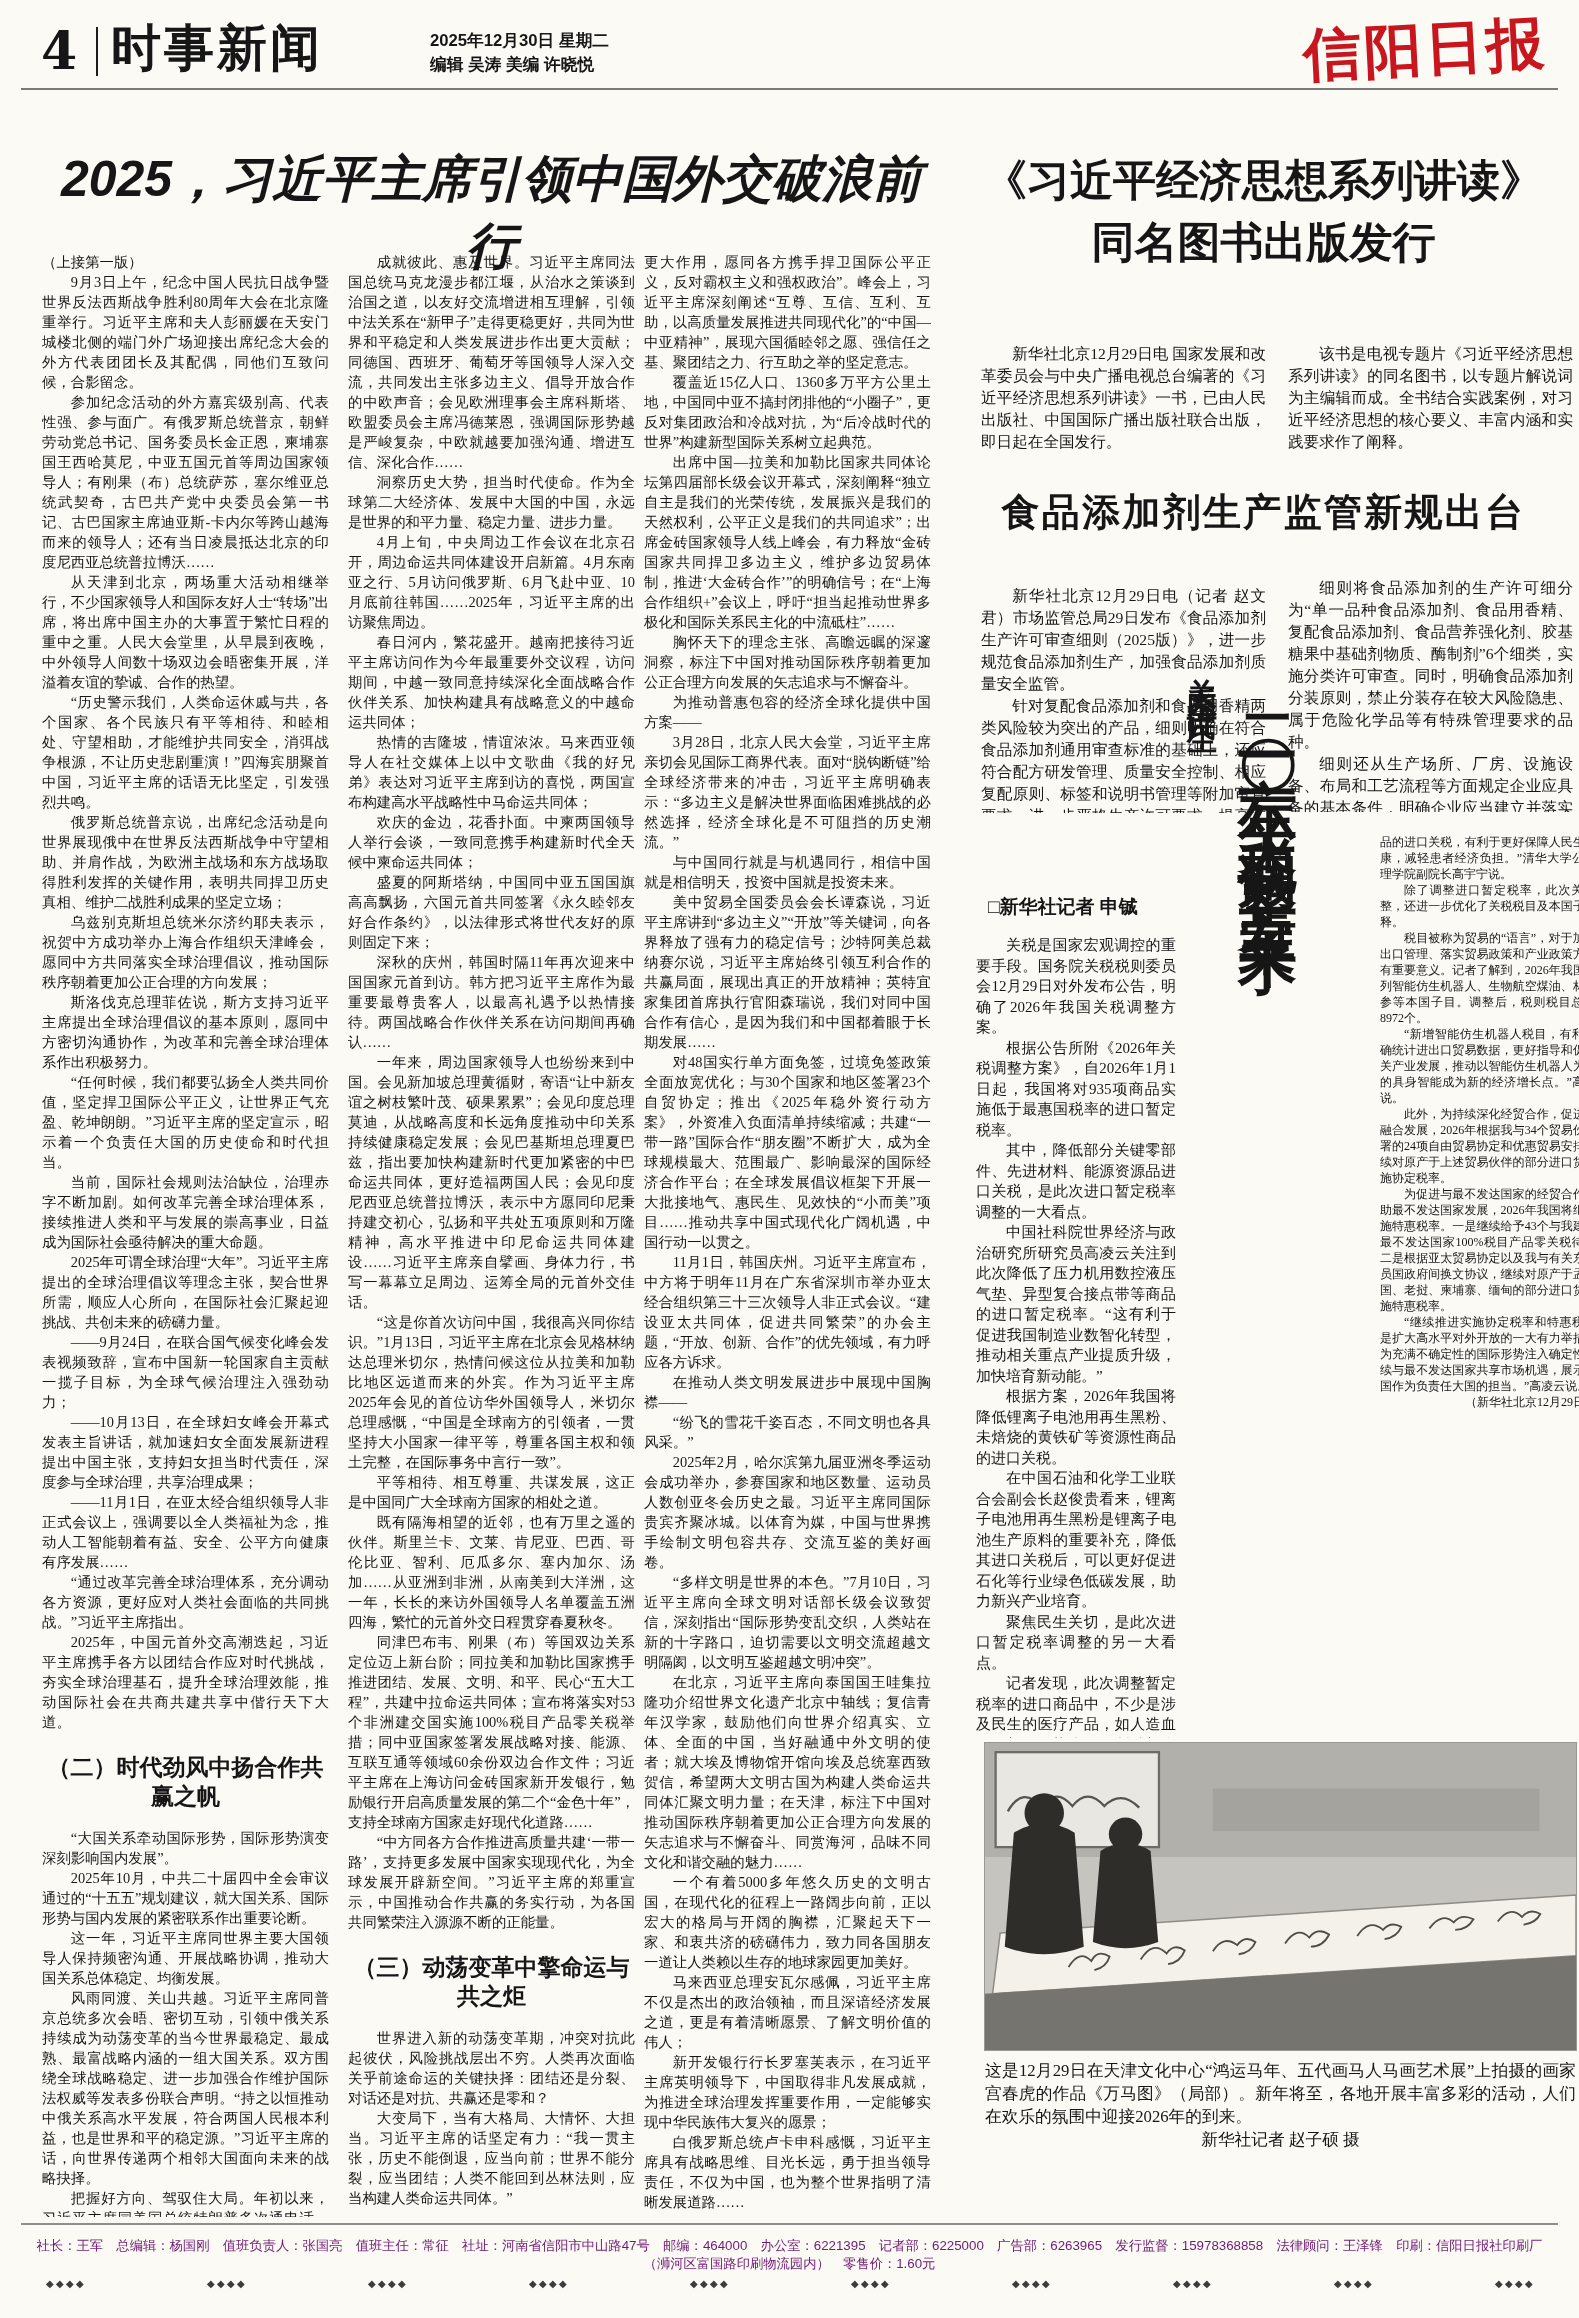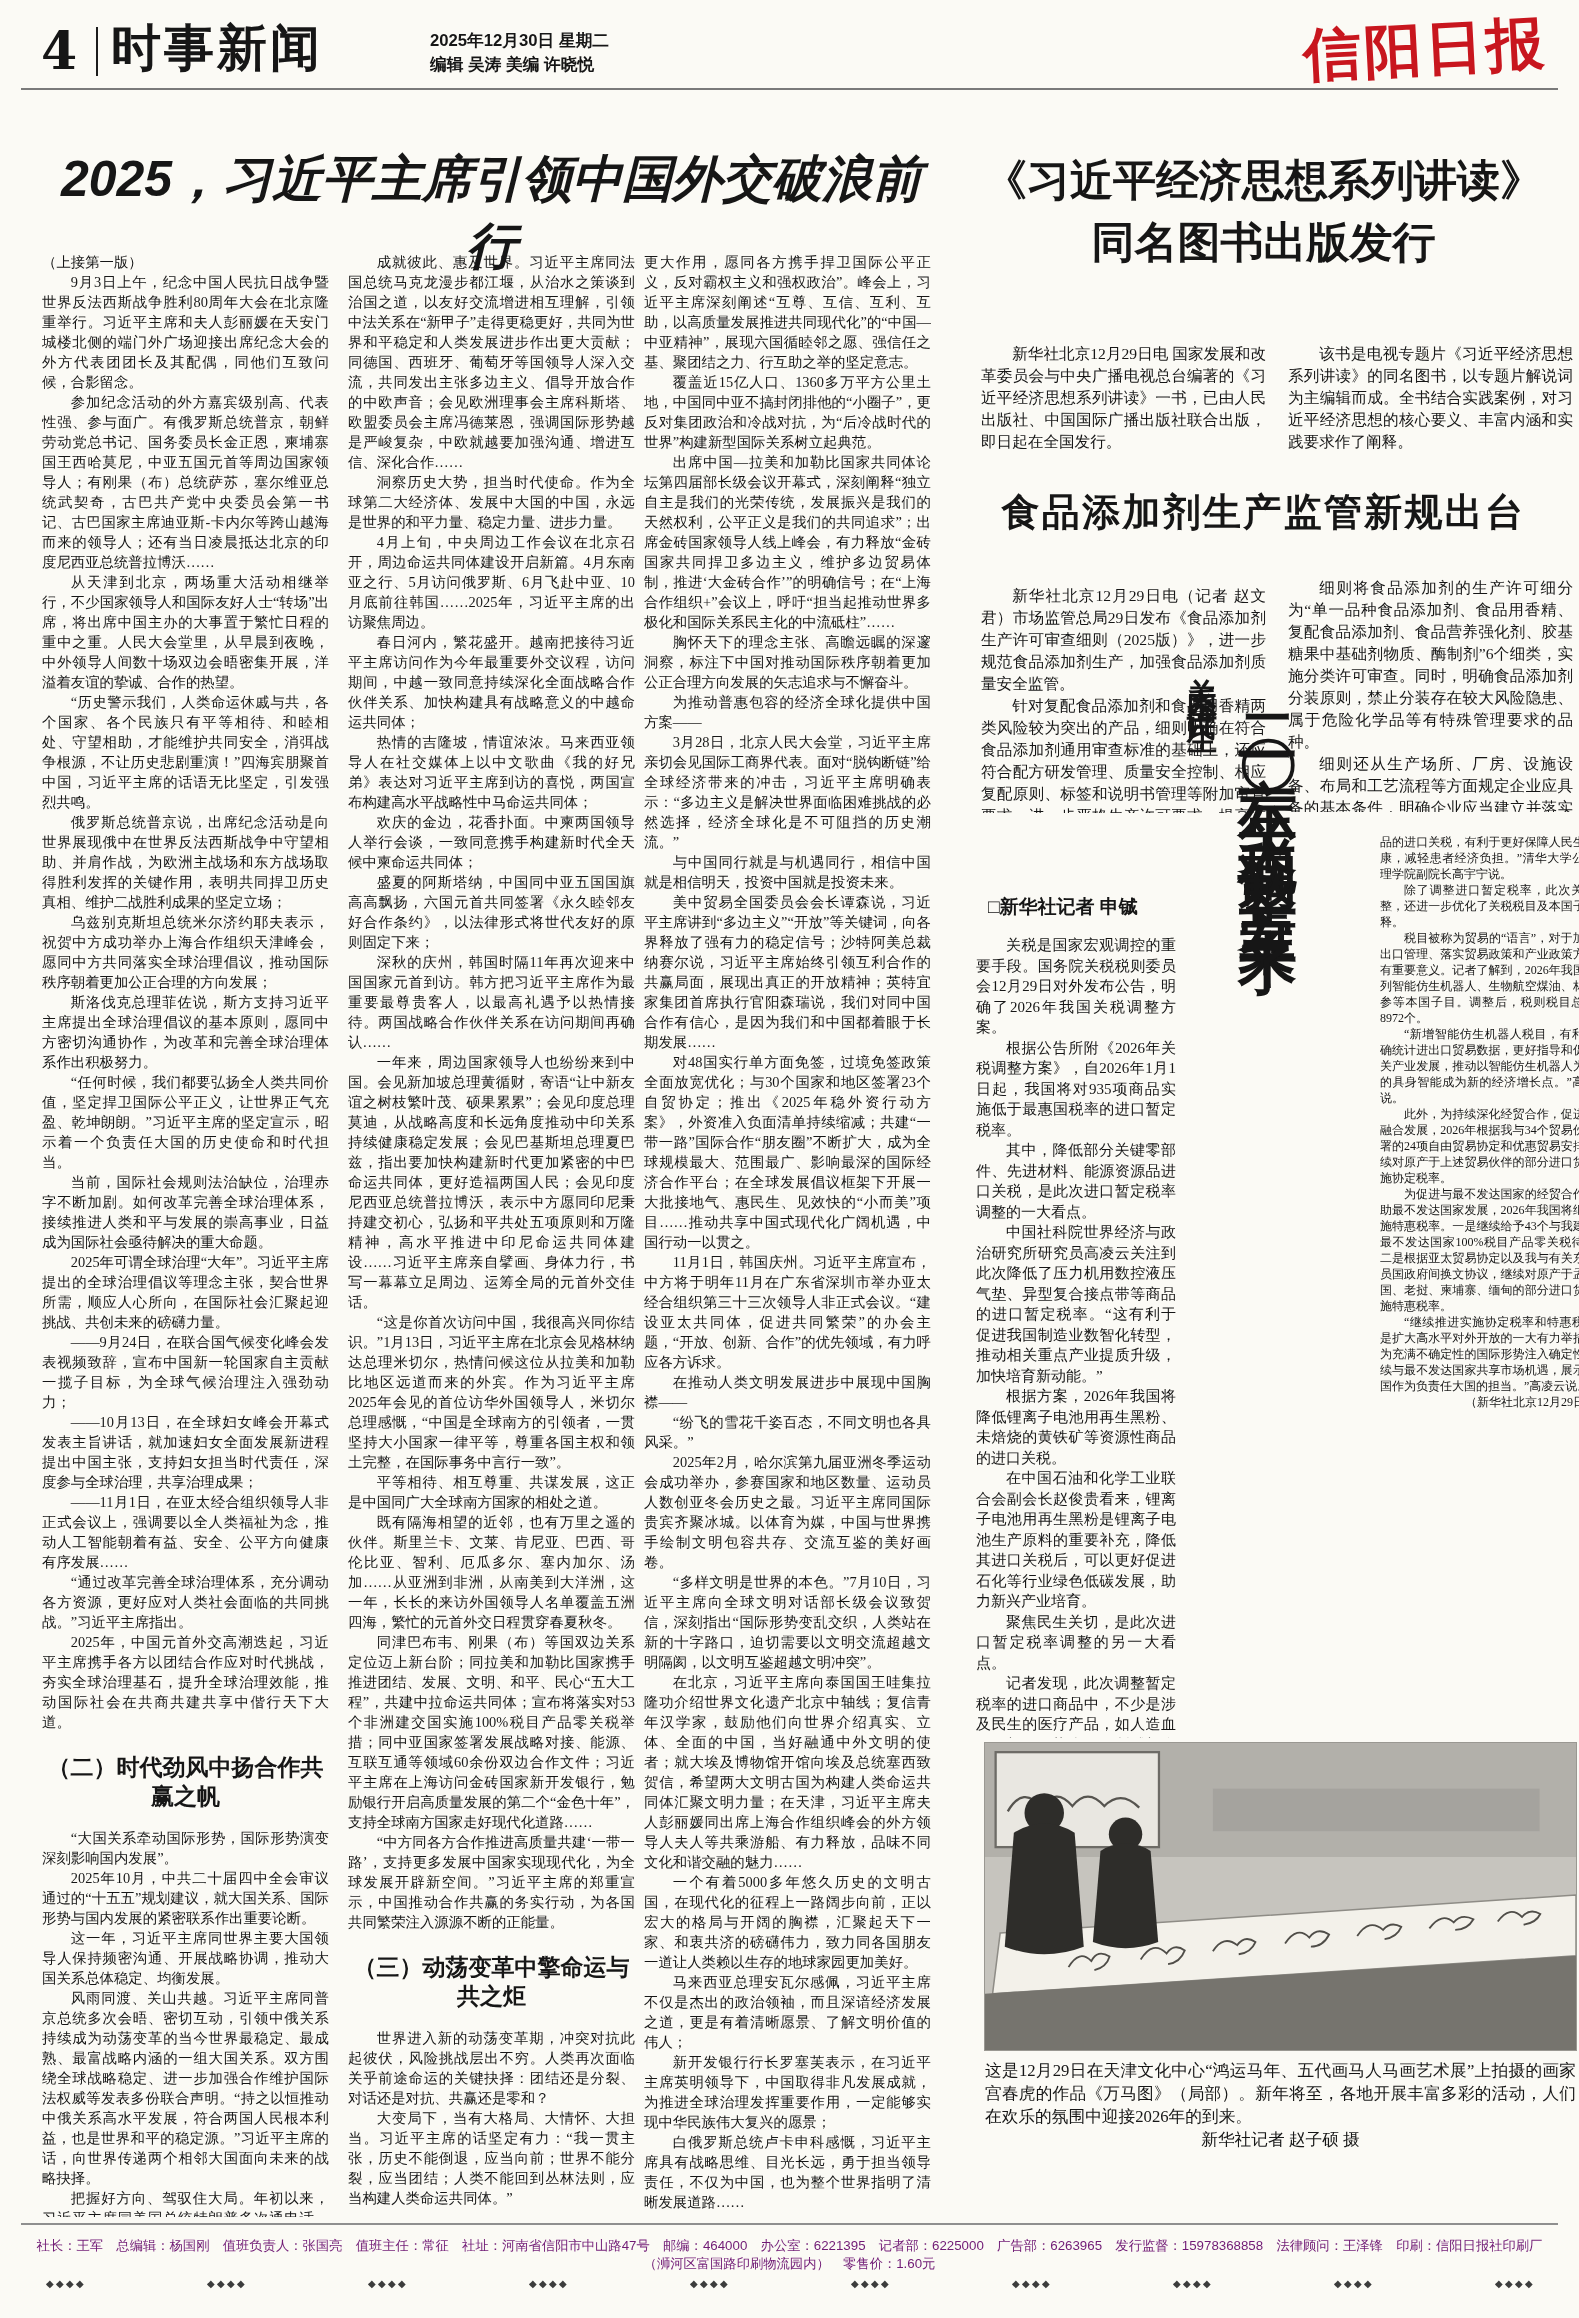--- a/index.html
+++ b/index.html
@@ -131,21 +131,21 @@
       <p>为推动普惠包容的经济全球化提供中国方案——</p>
       <p>3月28日，北京人民大会堂，习近平主席亲切会见国际工商界代表。面对“脱钩断链”给全球经济带来的冲击，习近平主席明确表示：“多边主义是解决世界面临困难挑战的必然选择，经济全球化是不可阻挡的历史潮流。”</p>
       <p>与中国同行就是与机遇同行，相信中国就是相信明天，投资中国就是投资未来。</p>
       <p>美中贸易全国委员会会长谭森说，习近平主席讲到“多边主义”“开放”等关键词，向各界释放了强有力的稳定信号；沙特阿美总裁纳赛尔说，习近平主席始终引领互利合作的共赢局面，展现出真正的开放精神；英特宜家集团首席执行官阳森瑞说，我们对同中国合作有信心，是因为我们和中国都着眼于长期发展……</p>
       <p>对48国实行单方面免签，过境免签政策全面放宽优化；与30个国家和地区签署23个自贸协定；推出《2025年稳外资行动方案》，外资准入负面清单持续缩减；共建“一带一路”国际合作“朋友圈”不断扩大，成为全球规模最大、范围最广、影响最深的国际经济合作平台；在全球发展倡议框架下开展一大批接地气、惠民生、见效快的“小而美”项目……推动共享中国式现代化广阔机遇，中国行动一以贯之。</p>
       <p>11月1日，韩国庆州。习近平主席宣布，中方将于明年11月在广东省深圳市举办亚太经合组织第三十三次领导人非正式会议。“建设亚太共同体，促进共同繁荣”的办会主题，“开放、创新、合作”的优先领域，有力呼应各方诉求。</p>
       <p>在推动人类文明发展进步中展现中国胸襟——</p>
       <p>“纷飞的雪花千姿百态，不同文明也各具风采。”</p>
       <p>2025年2月，哈尔滨第九届亚洲冬季运动会成功举办，参赛国家和地区数量、运动员人数创亚冬会历史之最。习近平主席同国际贵宾齐聚冰城。以体育为媒，中国与世界携手绘制文明包容共存、交流互鉴的美好画卷。</p>
       <p>“多样文明是世界的本色。”7月10日，习近平主席向全球文明对话部长级会议致贺信，深刻指出“国际形势变乱交织，人类站在新的十字路口，迫切需要以文明交流超越文明隔阂，以文明互鉴超越文明冲突”。</p>
-      <p>在北京，习近平主席向泰国国王哇集拉隆功介绍世界文化遗产北京中轴线；复信青年汉学家，鼓励他们向世界介绍真实、立体、全面的中国，当好融通中外文明的使者；就大埃及博物馆开馆向埃及总统塞西致贺信，希望两大文明古国为构建人类命运共同体汇聚文明力量；在天津，习近平主席夫人彭丽媛同出席上海合作组织峰会的外方领导人夫人等共乘游船、有力释放，品味不同文化和谐交融的魅力……</p>
+      <p>在北京，习近平主席向泰国国王哇集拉隆功介绍世界文化遗产北京中轴线；复信青年汉学家，鼓励他们向世界介绍真实、立体、全面的中国，当好融通中外文明的使者；就大埃及博物馆开馆向埃及总统塞西致贺信，希望两大文明古国为构建人类命运共同体汇聚文明力量；在天津，标注下中国对推动国际秩序朝着更加公正合理方向发展的矢志追求与不懈奋斗、同赏海河，品味不同文化和谐交融的魅力……</p>
       <p>一个有着5000多年悠久历史的文明古国，在现代化的征程上一路阔步向前，正以宏大的格局与开阔的胸襟，汇聚起天下一家、和衷共济的磅礴伟力，致力同各国朋友一道让人类赖以生存的地球家园更加美好。</p>
       <p>马来西亚总理安瓦尔感佩，习近平主席不仅是杰出的政治领袖，而且深谙经济发展之道，更是有着清晰愿景、了解文明价值的伟人；</p>
       <p>新开发银行行长罗塞芙表示，在习近平主席英明领导下，中国取得非凡发展成就，为推进全球治理发挥重要作用，一定能够实现中华民族伟大复兴的愿景；</p>
       <p>白俄罗斯总统卢卡申科感慨，习近平主席具有战略思维、目光长远，勇于担当领导责任，不仅为中国，也为整个世界指明了清晰发展道路……</p>
     </div>
 
   <div class="book-headline">
     <div>《习近平经济思想系列讲读》</div>
     <div>同名图书出版发行</div>
   </div>

